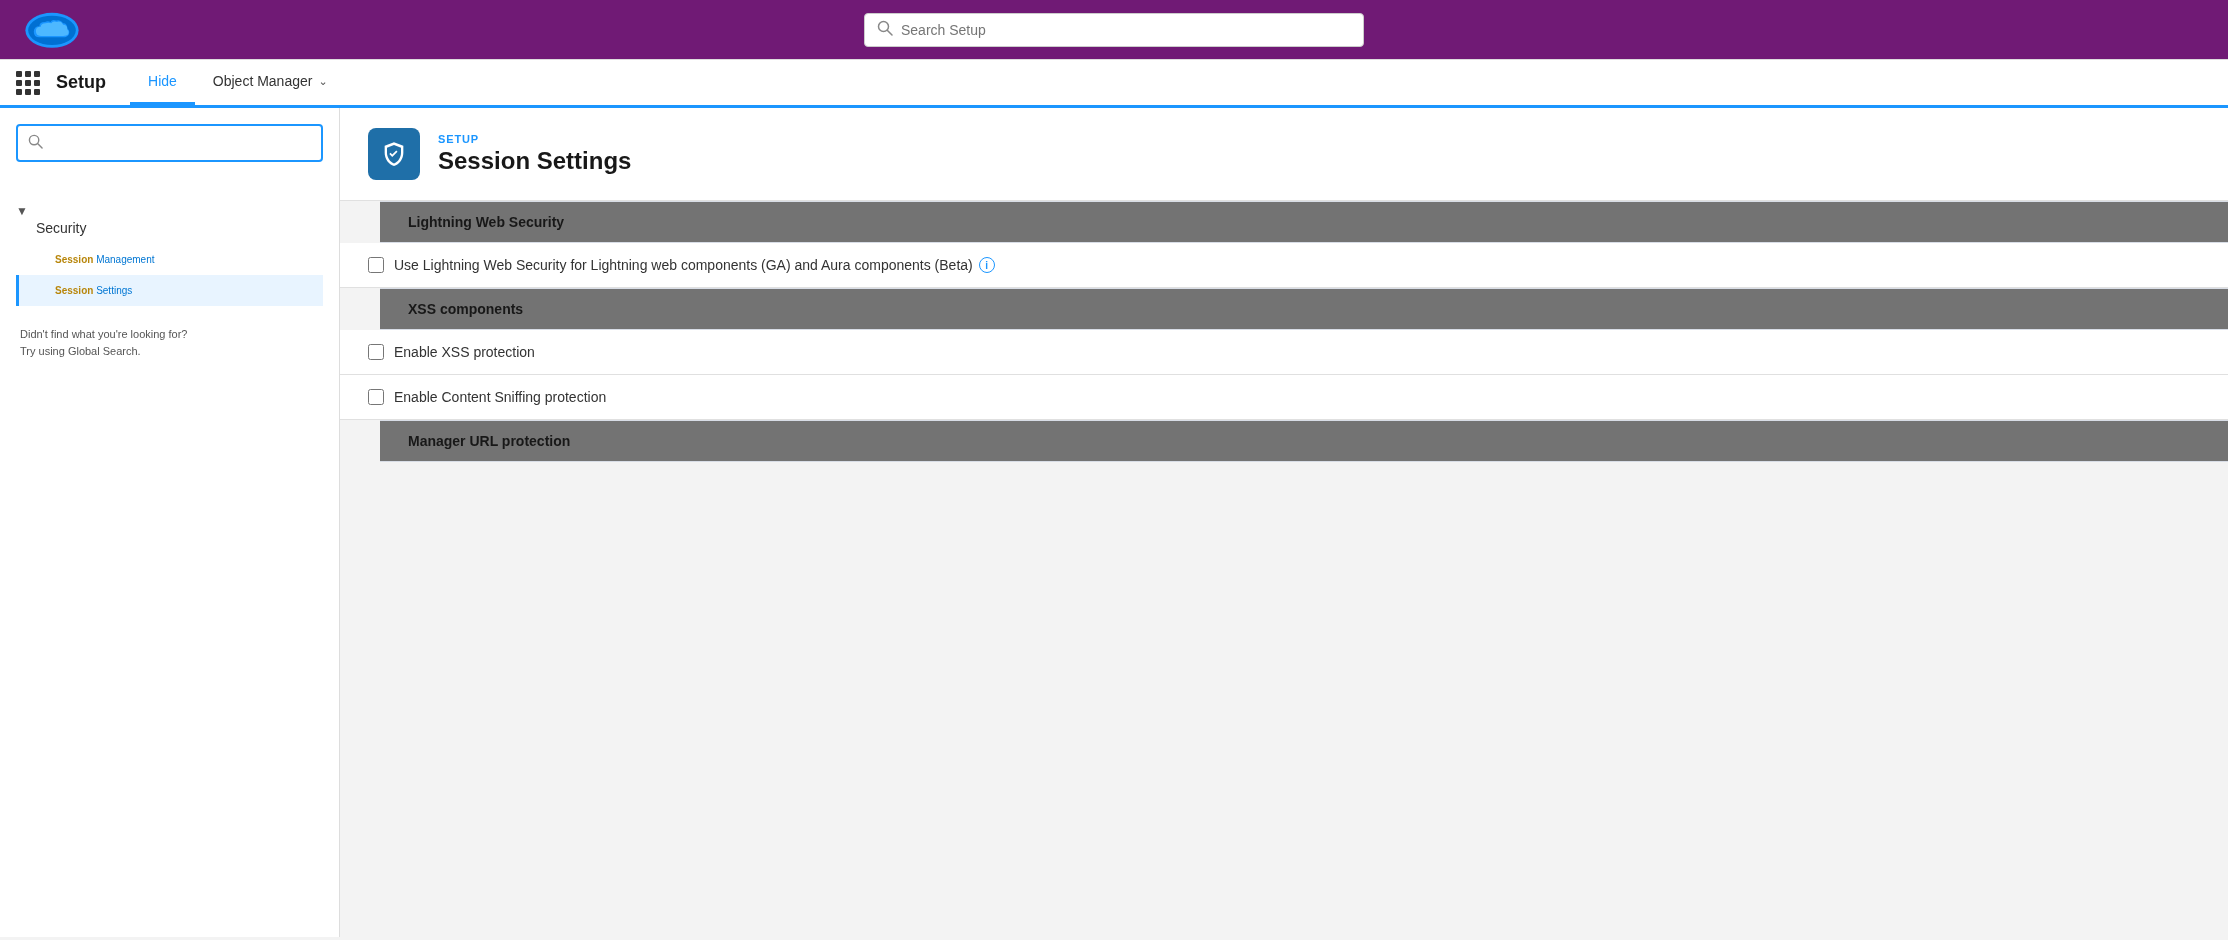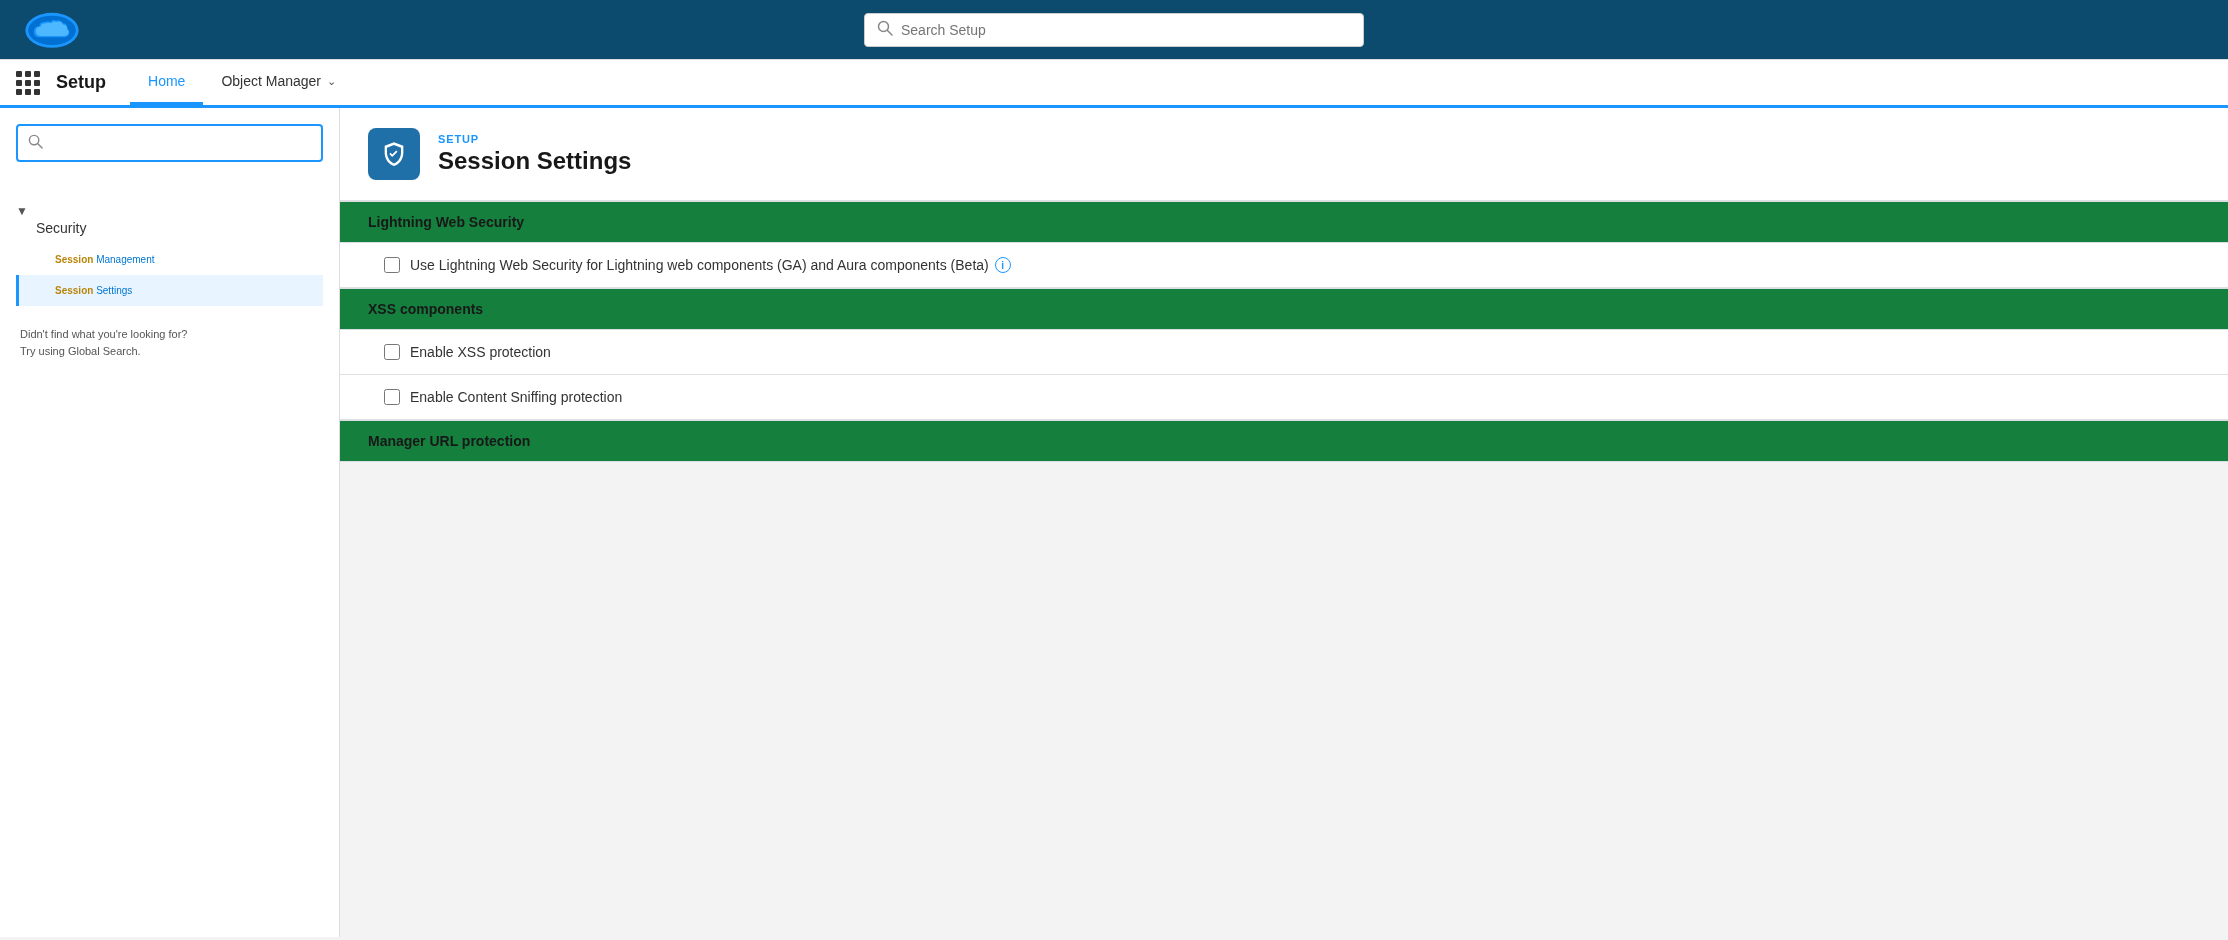--- a/index.html
+++ b/index.html
@@ -2,21 +2,21 @@
 <html><head>
   <meta charset="utf-8">
   <style>
     * { box-sizing: border-box; margin: 0; padding: 0; }
     body { font-family: -apple-system, BlinkMacSystemFont, 'Salesforce Sans', Arial, sans-serif; font-size: 14px; background: #f3f3f3; color: #333; }
 
     
     .top-bar {
       display: flex;
       align-items: center;
-      background: #0c4a6e;
+      background: #701a75;
       border-bottom: 1px solid #ddd;
       padding: 0 24px;
       height: 60px;
       position: relative;
     }
     .sf-logo {
       width: 56px;
       height: 40px;
       margin-right: 16px;
     }
@@ -216,38 +216,38 @@
       font-weight: 700;
       color: #181818;
     }
 
     
     .settings-content {
       padding: 0;
       background: #f3f3f3;
     }
     .settings-section-header {
-      background: #15803d;
+      background: #737373;
       padding: 12px 28px;
       font-size: 14px;
       font-weight: 700;
       color: #181818;
       border-top: 1px solid #d8dde6;
       border-bottom: 1px solid #d8dde6;
+      margin-left: 40px;
     }
     .settings-section-body {
       background: #fff;
       padding: 14px 28px;
       border-bottom: 1px solid #e0e0e0;
     }
     .checkbox-row {
       display: flex;
       font-size: 14px;
       color: #333;
-      margin-left: 16px;
     }
     .checkbox-row input[type="checkbox"] {
       width: 16px;
       height: 16px;
       margin-right: 10px;
       cursor: pointer;
       flex-shrink: 0;
     }
     .info-icon {
       display: inline-flex;
@@ -299,21 +299,21 @@
     <span></span>
       <span></span>
       <span></span>
     <span></span>
       <span></span>
       <span></span>
   </div>
   <div class="nav-title">Setup</div>
   <div class="nav-tabs">
     <div class="nav-tab active">
-      <span>Home</span>
+      <span>Hide</span>
     </div>
     <div class="nav-tab">
       <span>Object Manager</span>
       <span class="chevron">⌄</span>
     </div>
   </div>
 </div>
 
 <div class="main-layout">
 

